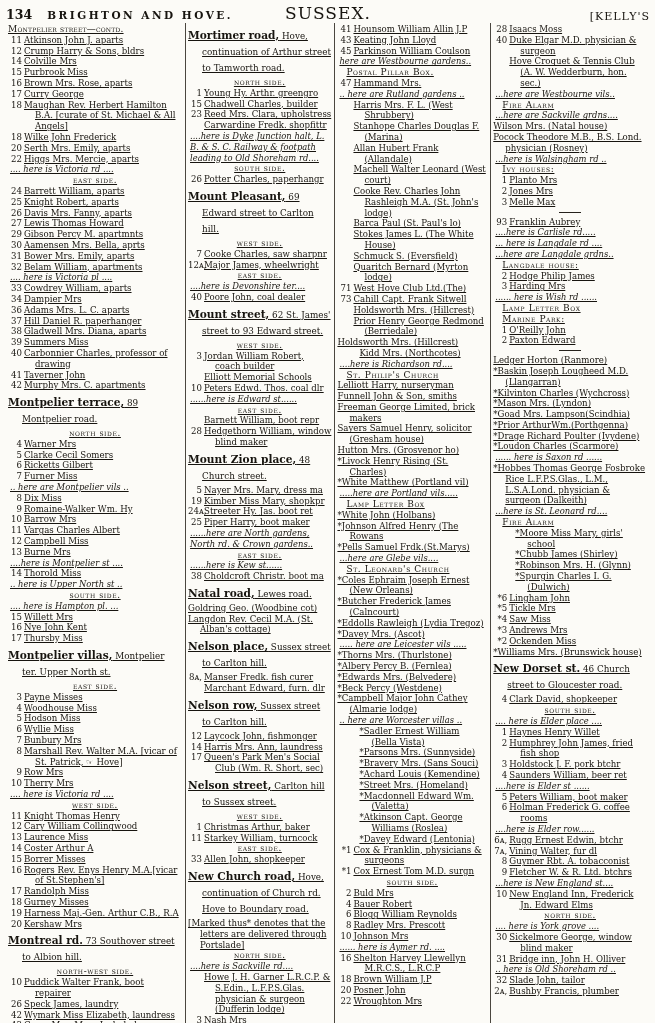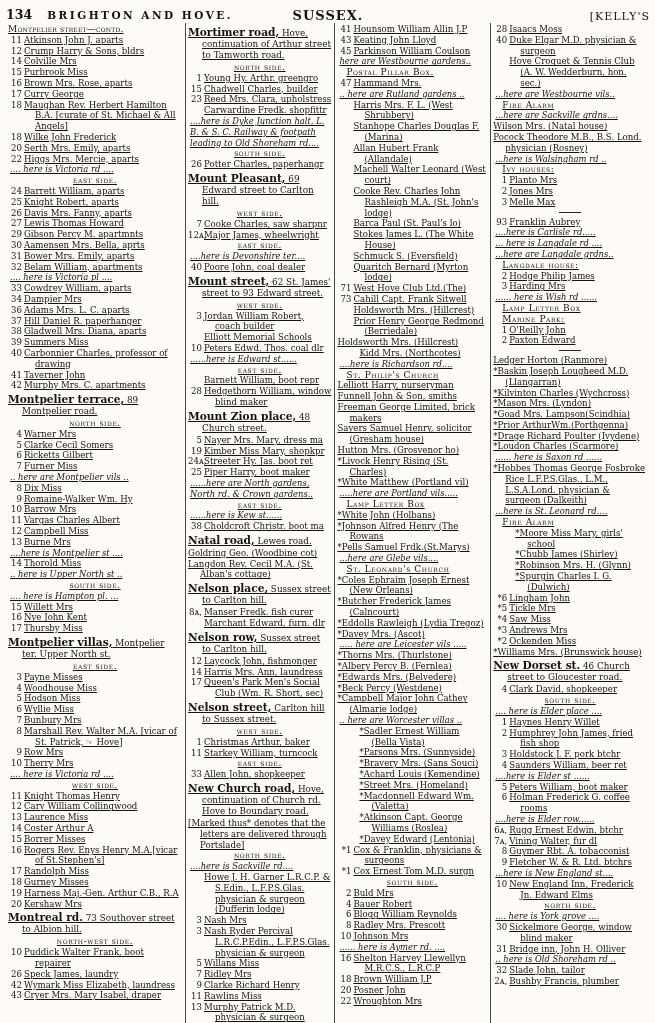--- a/index.html
+++ b/index.html
@@ -3,39 +3,39 @@
 <meta charset="utf-8">
 <style>
   html,body{margin:0;padding:0;background:#d8d5cd;}
   .page{position:relative;width:655px;height:1023px;background:#fcfbf7;color:#17140f;
         font-family:"DejaVu Serif", serif;overflow:hidden;box-sizing:border-box;
         padding:3px 5px 0 6px;}
   header.pghead{display:flex;align-items:flex-end;height:20px;}
   .h-left{width:40%;white-space:nowrap;}
   .pgnum{font-weight:bold;font-size:12.5px;margin-right:10px;}
   .h-title{font-size:10.5px;font-weight:bold;letter-spacing:2.5px;}
-  .h-center{width:20%;text-align:center;font-size:13px;letter-spacing:1px;font-weight:bold;}
+  .h-center{width:20%;text-align:center;font-size:17px;letter-spacing:1px;font-weight:normal;}
   .h-right{width:40%;text-align:right;font-size:11px;letter-spacing:1px;}
   .cols{display:flex;height:1000px;}
   .col{overflow:hidden;box-sizing:border-box;padding:1px 3px 0 2px;text-decoration:underline;}
   .c0{width:27.8%;}
   .c1{width:23.2%;}
   .c2{width:24.2%;}
   .c3{width:24.8%;}
   .col + .col{border-left:1px solid #4a463f;}
   .ln{font-size:8.6px;line-height:10.8px;}
   .e{padding-left:27px;text-indent:-11px;position:relative;}
   .e .num{position:absolute;left:0;top:0;width:14px;text-align:right;text-indent:0;}
   .ef{padding-left:12px;text-indent:-12px;}
   .ei{padding-left:34px;text-indent:-12px;}
   .here{font-style:italic;font-size:8.4px;padding-left:2px;}
   .side{text-align:center;font-variant:small-caps;letter-spacing:.6px;font-size:8.8px;}
   .caps{font-variant:small-caps;letter-spacing:.6px;padding-left:9px;font-size:9px;}
   .contd{font-variant:small-caps;letter-spacing:.2px;font-size:9px;}
-  .head{font-size:8.8px;padding-left:14px;text-indent:-14px;margin:3px 0 1px;line-height:11px;}
+  .head{font-size:8.8px;padding-left:14px;text-indent:-14px;margin:3px 0 1px;line-height:16px;}
   .head .street-name{font-weight:bold;font-size:10.6px;font-family:"DejaVu Serif",serif;}
   .note{padding-left:12px;text-indent:-12px;}
   .divider{text-align:center;line-height:9px;height:9px;}
   .divider::after{content:"";display:inline-block;width:22px;border-top:1.2px solid #26221c;vertical-align:middle;}
 </style>
 </head>
 <body>
 
 <div class="page">
   <header class="pghead">

